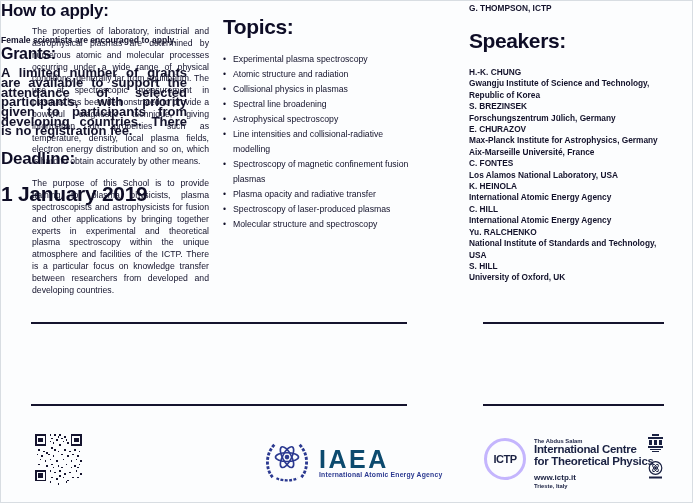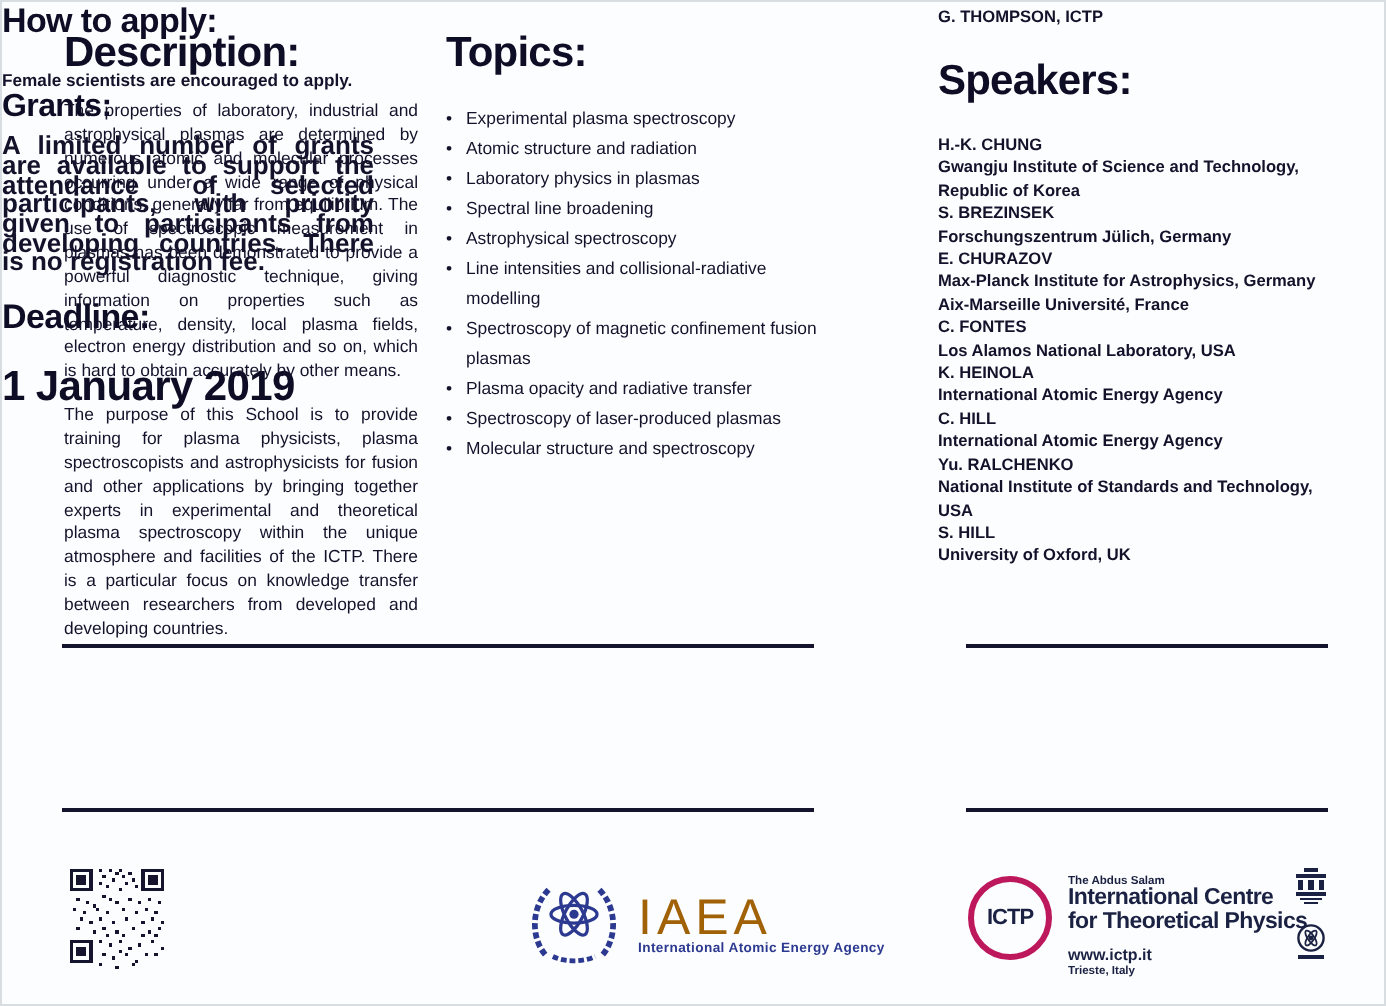--- a/index.html
+++ b/index.html
@@ -37,50 +37,49 @@
   #grants{left:222px;top:331px;width:186px;}
   #grants .h{font-size:16px;}
   #grants .body{margin-top:5px;font-size:13px;font-weight:bold;line-height:9.7px;text-align:justify;}
   
   #deadline{left:483px;top:330px;width:181px;}
   #deadline .date{margin-top:13px;font-size:21px;font-weight:bold;letter-spacing:-0.3px;color:#0e0d26;}
   
   #qr{position:absolute;left:34px;top:432px;width:47px;height:53px;}
   #iaea{position:absolute;left:262px;top:437px;display:flex;align-items:center;}
   #iaea .txt{margin-left:8px;}
-  #iaea .acr{font-size:25px;font-weight:normal;letter-spacing:2.5px;color:#a16207;line-height:24px;}
+  #iaea .acr{font-size:25px;font-weight:bold;letter-spacing:2.5px;color:#0c4a6e;line-height:24px;}
   #iaea .tag{font-size:6.8px;font-weight:bold;color:#2b3990;letter-spacing:0.2px;}
   #ictp{position:absolute;left:483px;top:434px;display:flex;}
-  #ictp .circle{width:36px;height:36px;border:3px solid #be185d;border-radius:50%;
+  #ictp .circle{width:36px;height:36px;border:3px solid #c4b5fd;border-radius:50%;
     display:flex;align-items:center;justify-content:center;margin-top:3px;}
   #ictp .circle span{font-size:11px;font-weight:bold;color:#1a2142;letter-spacing:-0.5px;}
   #ictp .txt{margin-left:8px;color:#1a2142;}
   #ictp .pre{font-size:5.8px;font-weight:bold;margin-top:3px;}
   #ictp .t1,#ictp .t2{font-size:11.5px;font-weight:bold;line-height:11.5px;letter-spacing:-0.3px;}
   #ictp .web{font-size:8px;font-weight:bold;margin-top:6px;}
   #ictp .loc{font-size:5.8px;font-weight:bold;margin-top:1px;}
   #minilogos{position:absolute;left:644px;top:433px;width:20px;display:flex;flex-direction:column;align-items:center;gap:5px;}
 </style>
 </head>
 <body>
 
 <div id="page">
 
   <section class="col" id="desc">
-    <h1 class="h-big">Description:</h1>
     <p class="body">The properties of laboratory, industrial and astrophysical plasmas are determined by numerous atomic and molecular processes occurring under a wide range of physical conditions, generally far from equilibrium. The use of spectroscopic measurement in plasmas has been demonstrated to provide a powerful diagnostic technique, giving information on properties such as temperature, density, local plasma fields, electron energy distribution and so on, which is hard to obtain accurately by other means.</p>
     <p class="body">The purpose of this School is to provide training for plasma physicists, plasma spectroscopists and astrophysicists for fusion and other applications by bringing together experts in experimental and theoretical plasma spectroscopy within the unique atmosphere and facilities of the ICTP. There is a particular focus on knowledge transfer between researchers from developed and developing countries.</p>
   </section>
 
   <section class="col" id="topics">
     <h1 class="h-big">Topics:</h1>
     <ul>
       <li>Experimental plasma spectroscopy</li>
       <li>Atomic structure and radiation</li>
-      <li>Laboratory physics in plasmas</li>
+      <li>Collisional physics in plasmas</li>
       <li>Spectral line broadening</li>
       <li>Astrophysical spectroscopy</li>
       <li>Line intensities and collisional-radiative modelling</li>
       <li>Spectroscopy of magnetic confinement fusion plasmas</li>
       <li>Plasma opacity and radiative transfer</li>
       <li>Spectroscopy of laser-produced plasmas</li>
       <li>Molecular structure and spectroscopy</li>
     </ul>
   </section>
 

